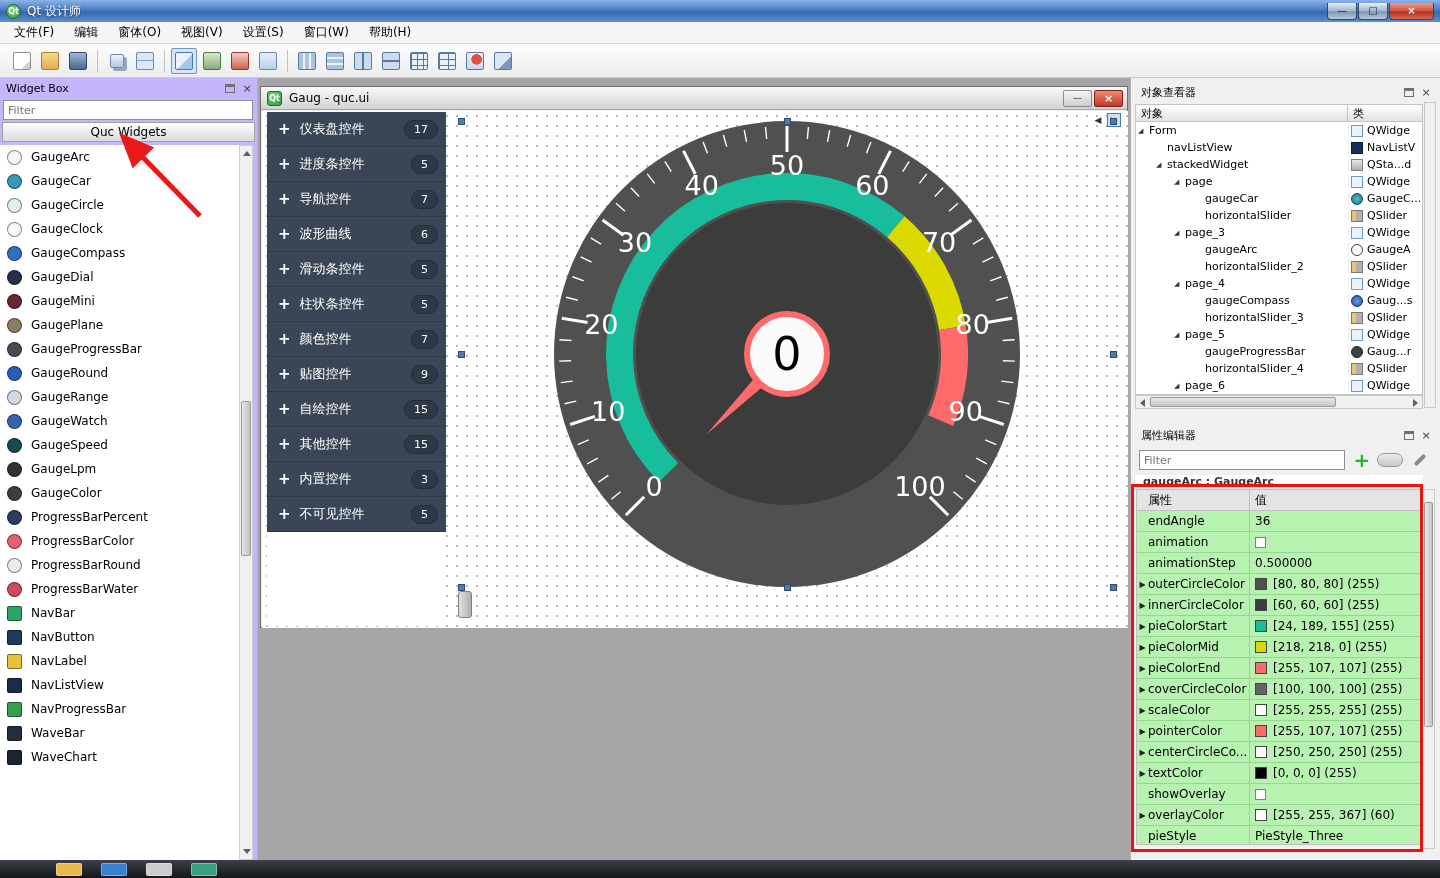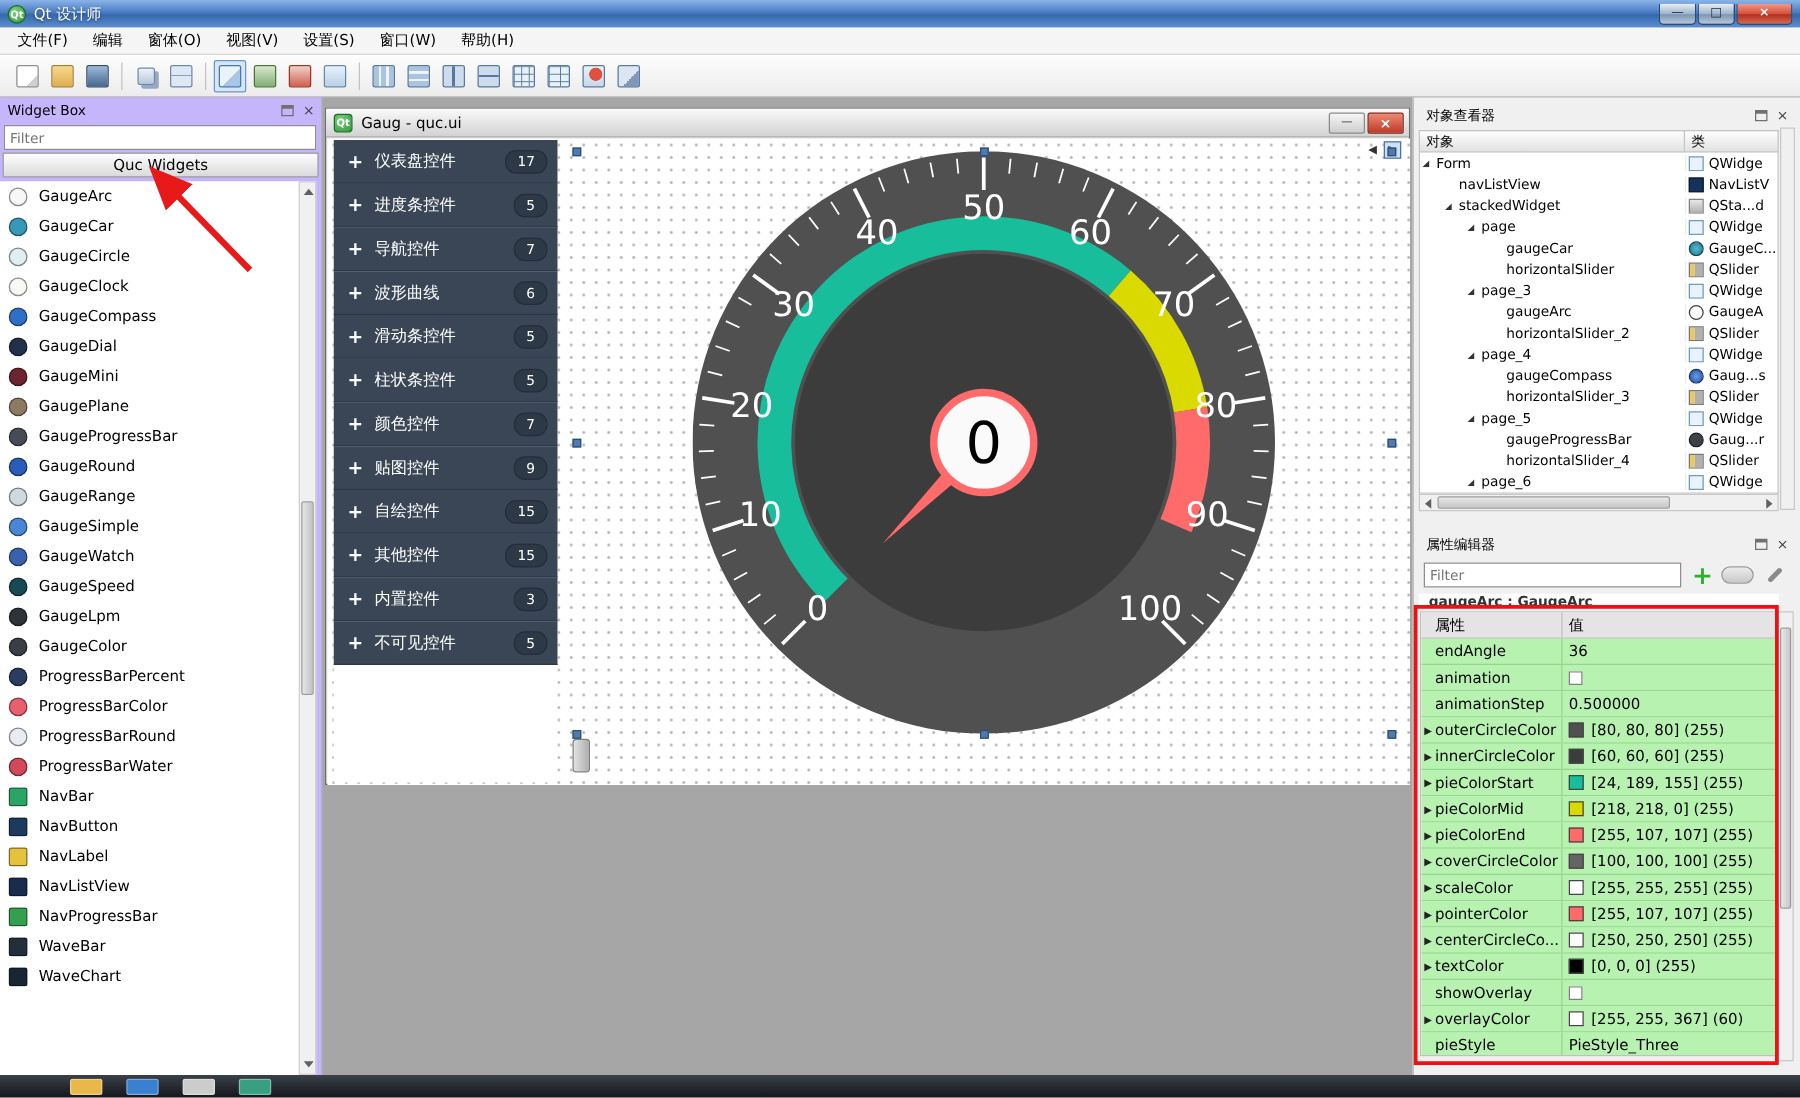--- a/index.html
+++ b/index.html
@@ -316,24 +316,20 @@
       <div class="witem">
         <span class="wicon" data-shape="circle" style="background: rgb(43, 92, 184);"></span>
         <span class="wlabel">GaugeRound</span>
       </div>
 
       <div class="witem">
         <span class="wicon" data-shape="circle" style="background: rgb(207, 217, 226);"></span>
         <span class="wlabel">GaugeRange</span>
       </div>
 
-      <div class="witem">
-        <span class="wicon" data-shape="circle" style="background: rgb(74, 134, 212);"></span>
-        <span class="wlabel">GaugeSimple</span>
-      </div>
 
       <div class="witem">
         <span class="wicon" data-shape="circle" style="background: rgb(58, 98, 172);"></span>
         <span class="wlabel">GaugeWatch</span>
       </div>
 
 
       <div class="witem">
         <span class="wicon" data-shape="circle" style="background: rgb(23, 74, 82);"></span>
         <span class="wlabel">GaugeSpeed</span>

